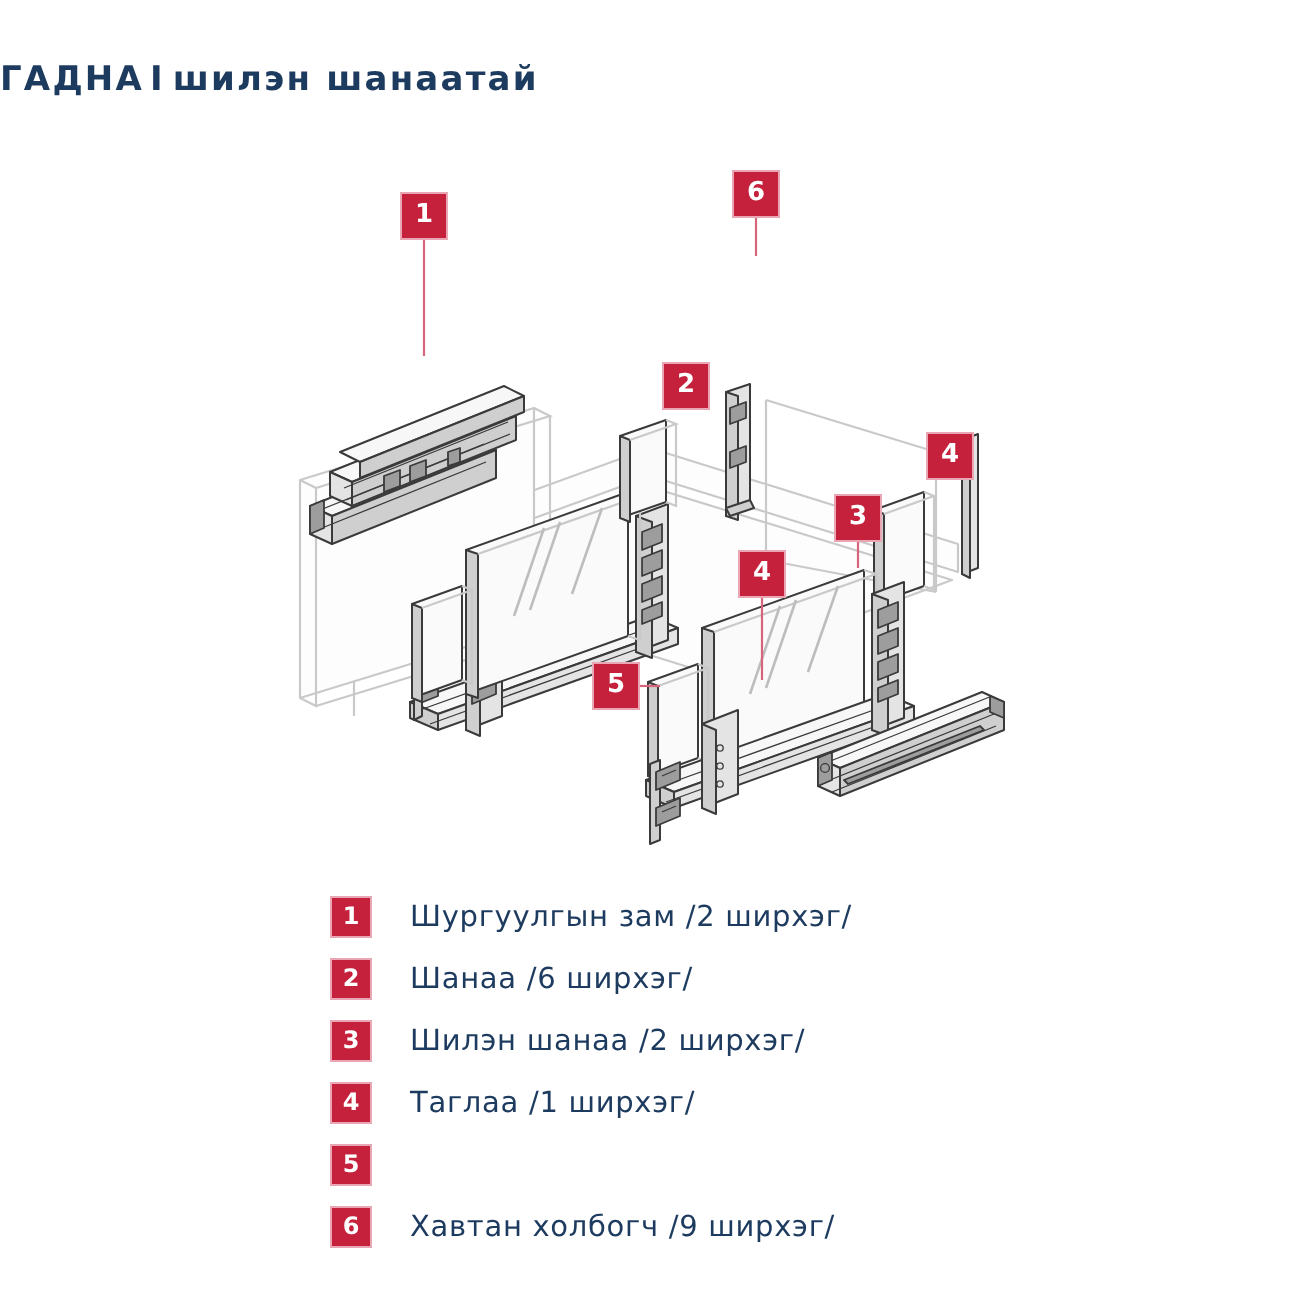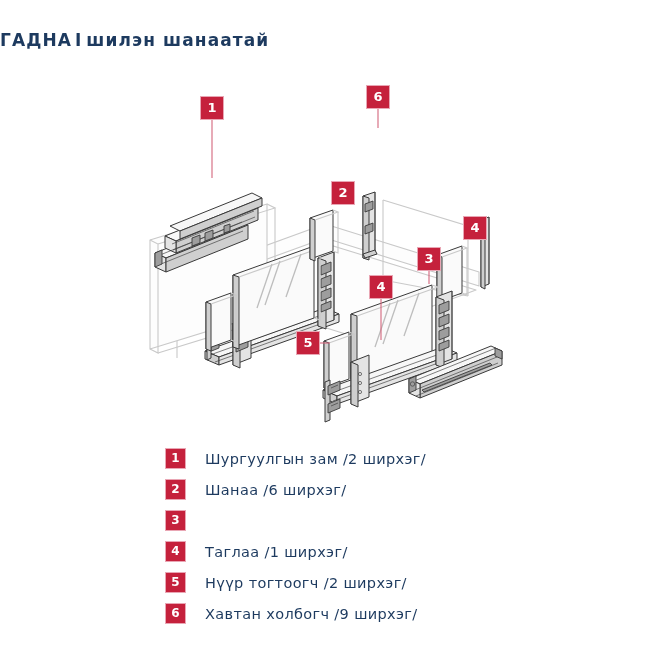--- a/index.html
+++ b/index.html
@@ -321,30 +321,30 @@
       <span class="legend-label">Шургуулгын зам /2 ширхэг/</span>
     </div>
 
     <div class="legend-row">
       <span class="legend-badge">2</span>
       <span class="legend-label">Шанаа /6 ширхэг/</span>
     </div>
 
     <div class="legend-row">
       <span class="legend-badge">3</span>
+      <span class="legend-label">Шилэн шанаа /2 ширхэг/</span>
     </div>
 
     <div class="legend-row">
       <span class="legend-badge">4</span>
       <span class="legend-label">Таглаа /1 ширхэг/</span>
     </div>
 
     <div class="legend-row">
       <span class="legend-badge">5</span>
-      <span class="legend-label">Нүүр тогтоогч /2 ширхэг/</span>
     </div>
 
     <div class="legend-row">
       <span class="legend-badge">6</span>
       <span class="legend-label">Хавтан холбогч /9 ширхэг/</span>
     </div>
 
   </div>
 
 </div>

